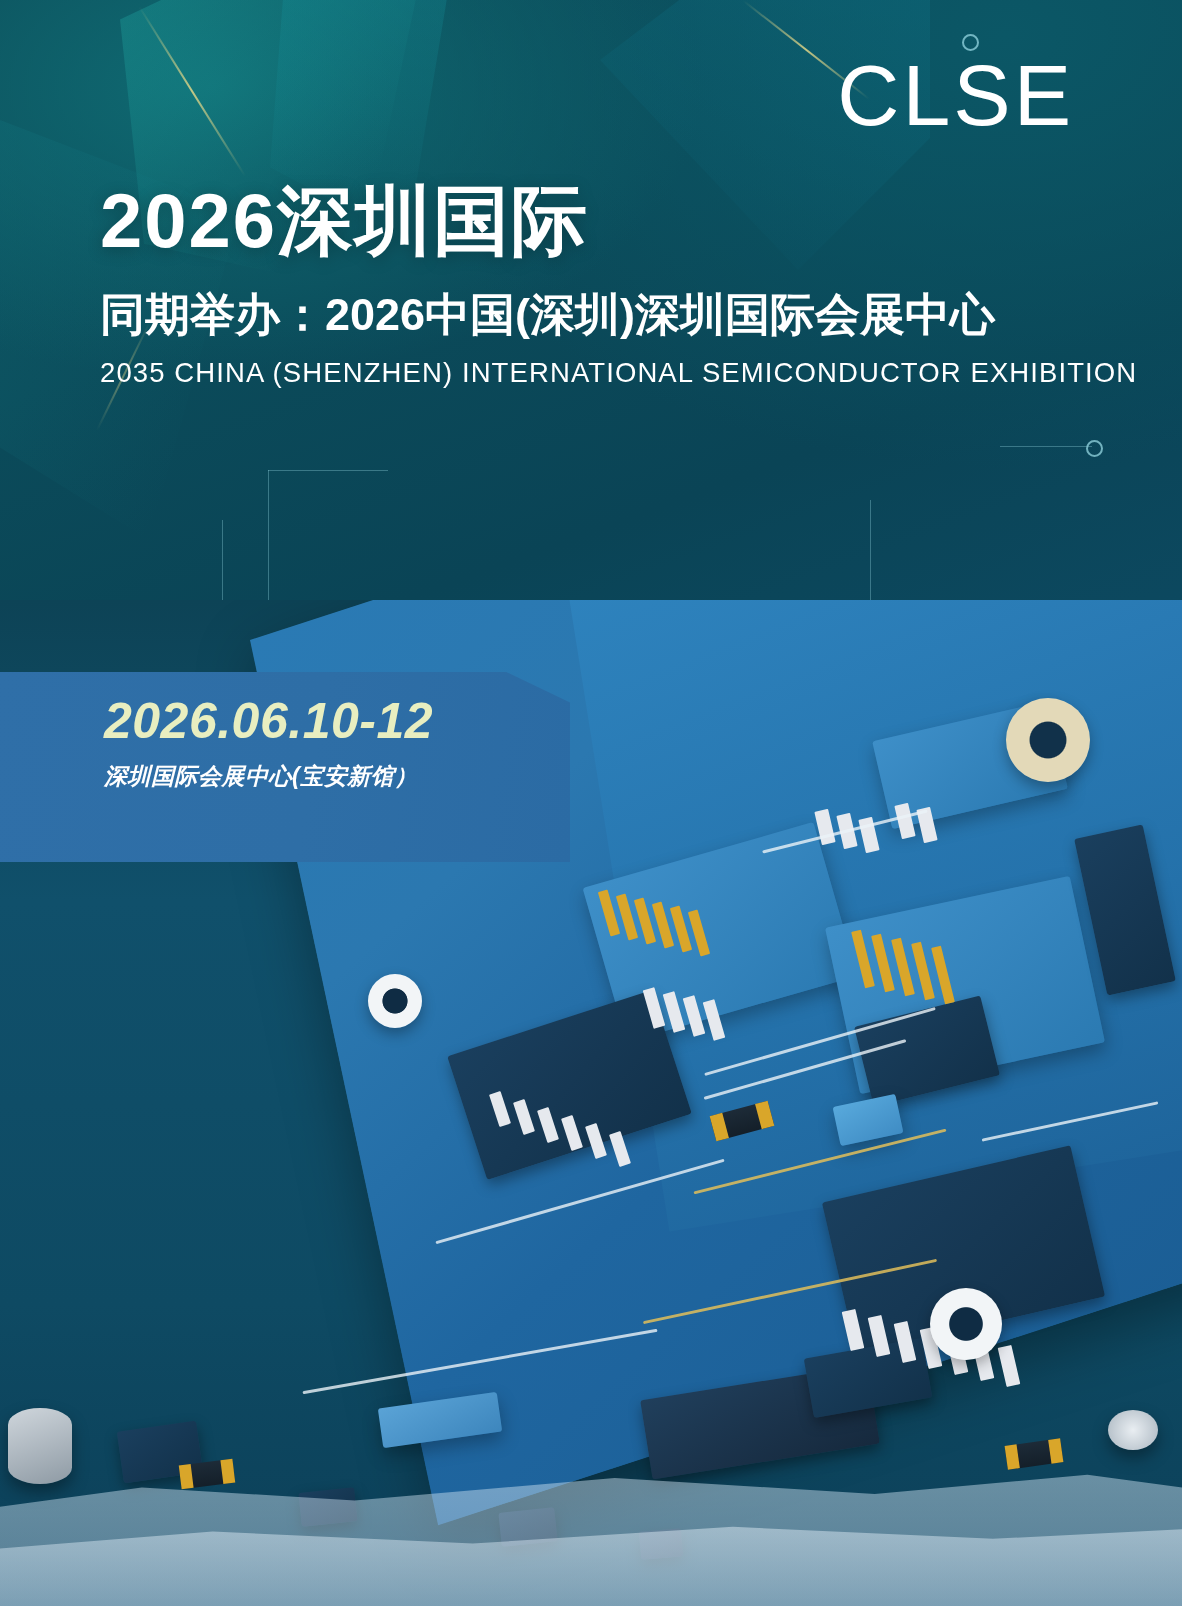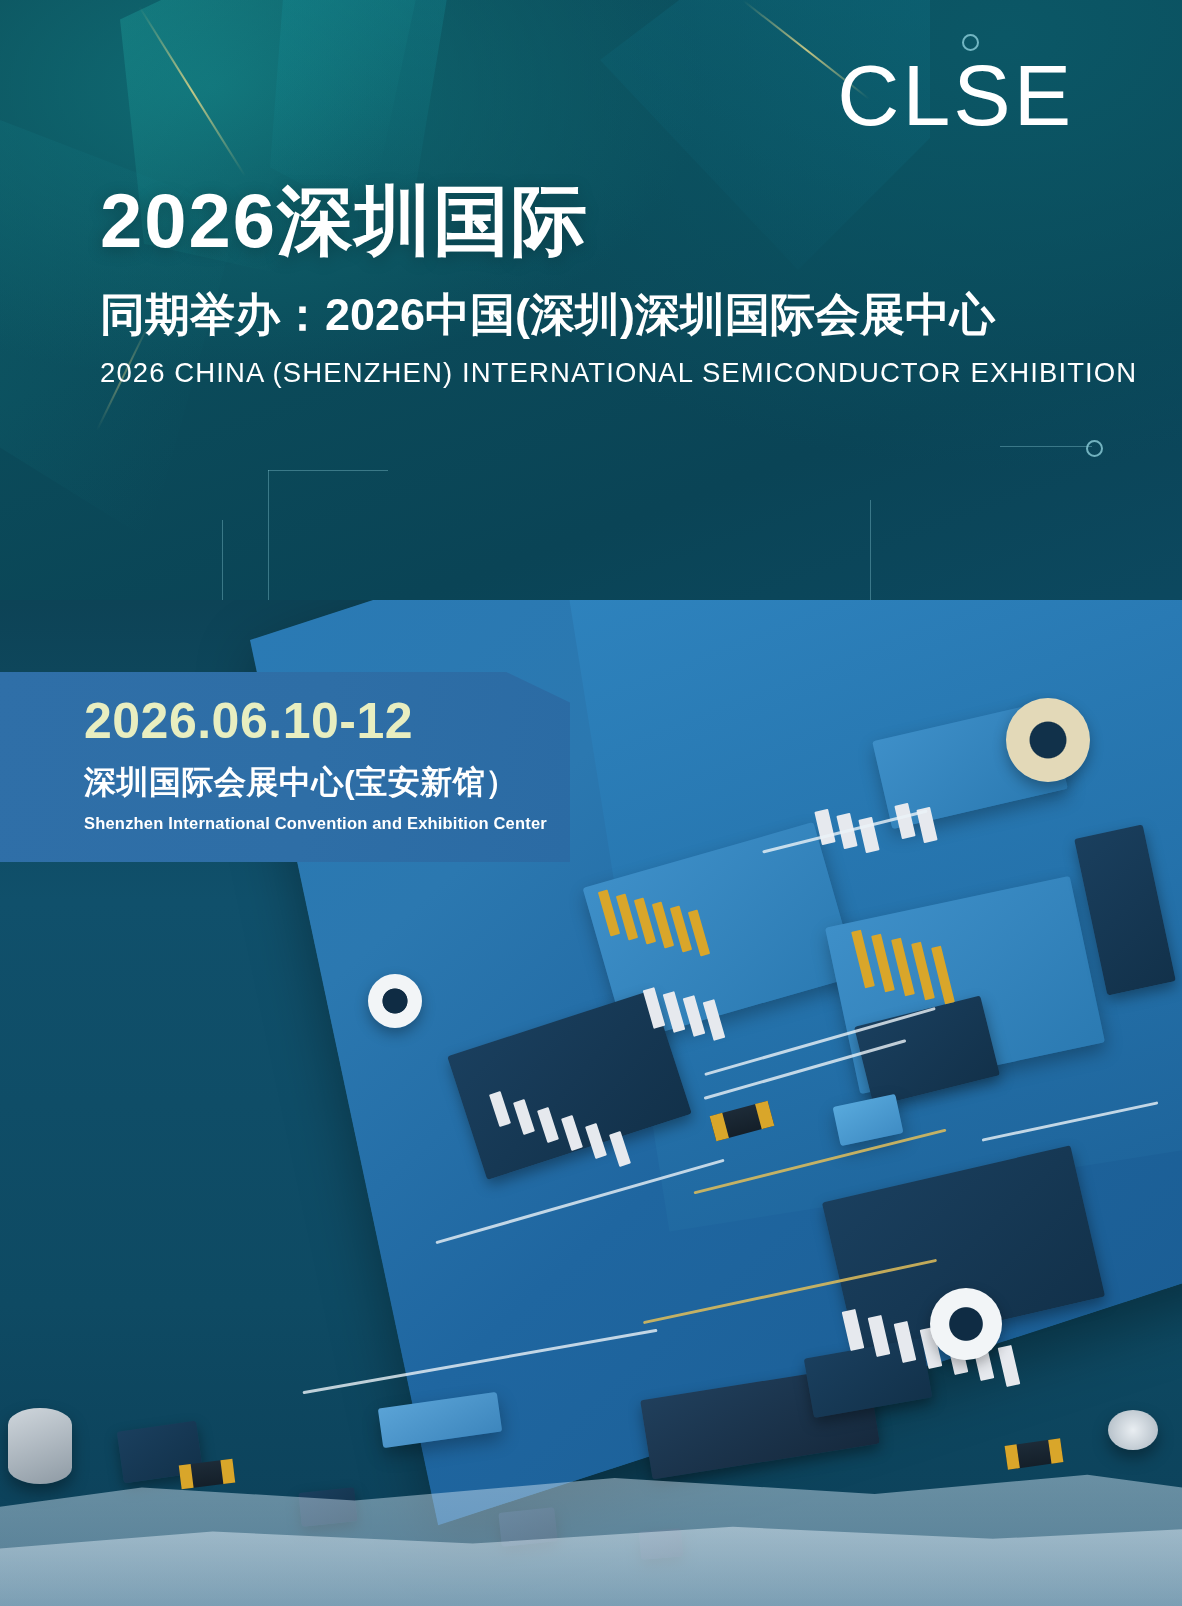--- a/index.html
+++ b/index.html
@@ -153,33 +153,34 @@
     left: -10px;
     top: 672px;
     width: 580px;
     height: 190px;
     background: linear-gradient(100deg, #2f6fa8 0%, #2e6ea6 55%, #2b6ba4 100%);
     clip-path: polygon(0% 0%, 89% 0%, 100% 16%, 100% 100%, 0% 100%);
     box-shadow: 0 6px 26px rgba(0,0,0,.22);
   }
   .banner-inner {
     position: absolute;
-    left: 84px;
+    left: 104px;
     top: 694px;
     width: 470px;
+    font-style: italic;
   }
   .date {
     font-size: 50px;
     font-weight: 700;
     color: #e8eec0;
     letter-spacing: 0.5px;
     line-height: 1.1;
   }
   .venue-cn {
-    font-size: 32px;
+    font-size: 23px;
     font-weight: 700;
     color: #ffffff;
     margin-top: 12px;
     letter-spacing: 0.5px;
   }
   .venue-en {
     font-size: 16.5px;
     font-weight: 700;
     color: #ffffff;
     margin-top: 9px;
@@ -319,21 +320,21 @@
   <div class="hline" style="left:268px; top:470px; width:120px;"></div>
   <div class="hline" style="left:1000px; top:446px; width:92px;"></div>
   <div class="vline" style="left:870px; top:500px; height:118px;"></div>
   <div class="vline" style="left:222px; top:520px; height:90px;"></div>
 
   <div class="logo">CLSE</div>
 
   <div class="title-block">
     <div class="title-cn-1">2026深圳国际</div>
     <div class="subtitle-cn">同期举办：2026中国(深圳)深圳国际会展中心</div>
-    <div class="subtitle-en">2026 CHINA (SHENZHEN) INTERNATIONAL SEMICONDUCTOR EXHIBITION</div>
+    <div class="subtitle-en">2035 CHINA (SHENZHEN) INTERNATIONAL SEMICONDUCTOR EXHIBITION</div>
   </div>
 
   <div class="pcb">
 
     <div class="pcb-board"></div>
     <div class="pcb-board2"></div>
 
     <div class="chip-lt" style="left:600px; top:252px; width:240px; height:160px; transform:rotate(-16deg);"></div>
     <div class="chip-lt" style="left:840px; top:300px; width:250px; height:170px; transform:rotate(-12deg);"></div>
     <div class="chip-lt" style="left:880px; top:120px; width:180px; height:90px; transform:rotate(-13deg);"></div>
@@ -412,16 +413,15 @@
     <div class="resistor" style="left:180px; top:862px; width:54px; height:24px; transform:rotate(-7deg);"></div>
 
     <div class="wave"></div>
     <div class="wave2"></div>
   </div>
 
   <div class="banner"></div>
   <div class="banner-inner">
     <div class="date">2026.06.10-12</div>
     <div class="venue-cn">深圳国际会展中心(宝安新馆）</div>
-    <div class="venue-en">Shenzhen International Convention and Exhibition Center</div>
   </div>
 
 </div>
 
 </body></html>

